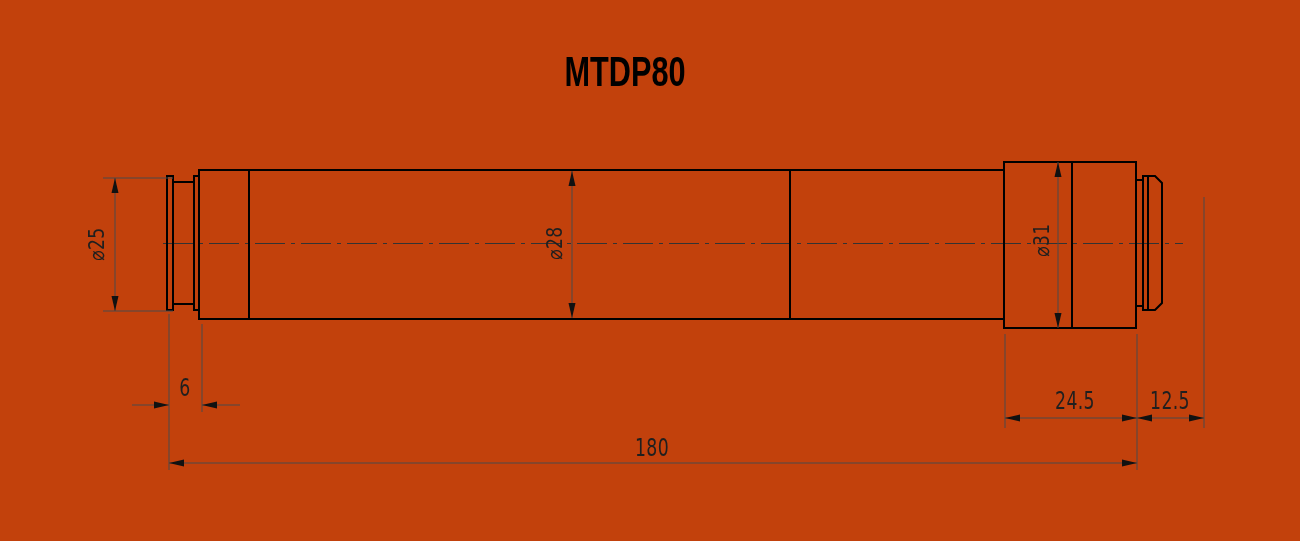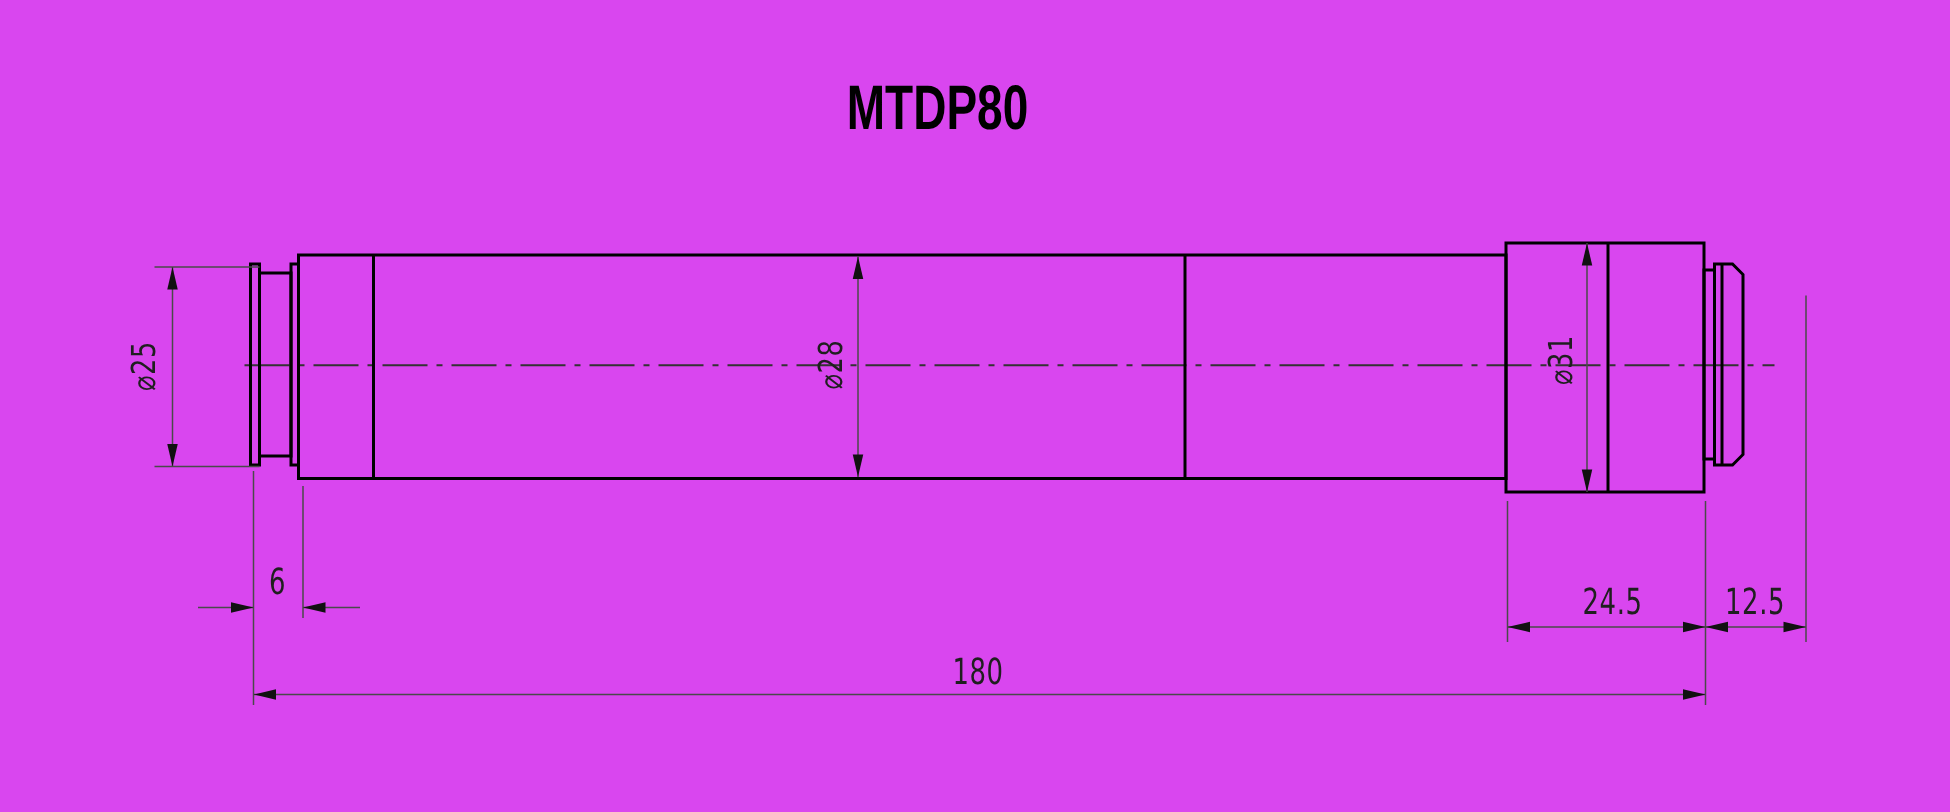--- a/index.html
+++ b/index.html
@@ -1,19 +1,19 @@
 <!DOCTYPE html>
 <html><head>
 <meta charset="utf-8">
 <style>
   html,body { margin:0; padding:0; background:#ffffff; }
   .canvas {
     position:relative;
     width:1300px; height:541px;
-    background:#d946ef;
+    background:#c2410c;
     font-family:"DejaVu Sans", sans-serif;
     overflow:hidden;
   }
   .canvas svg { position:absolute; left:0; top:0; }
   .label {
     position:absolute;
     color:#1f1f1f;
     font-size:24px;
     line-height:1;
     white-space:nowrap;

